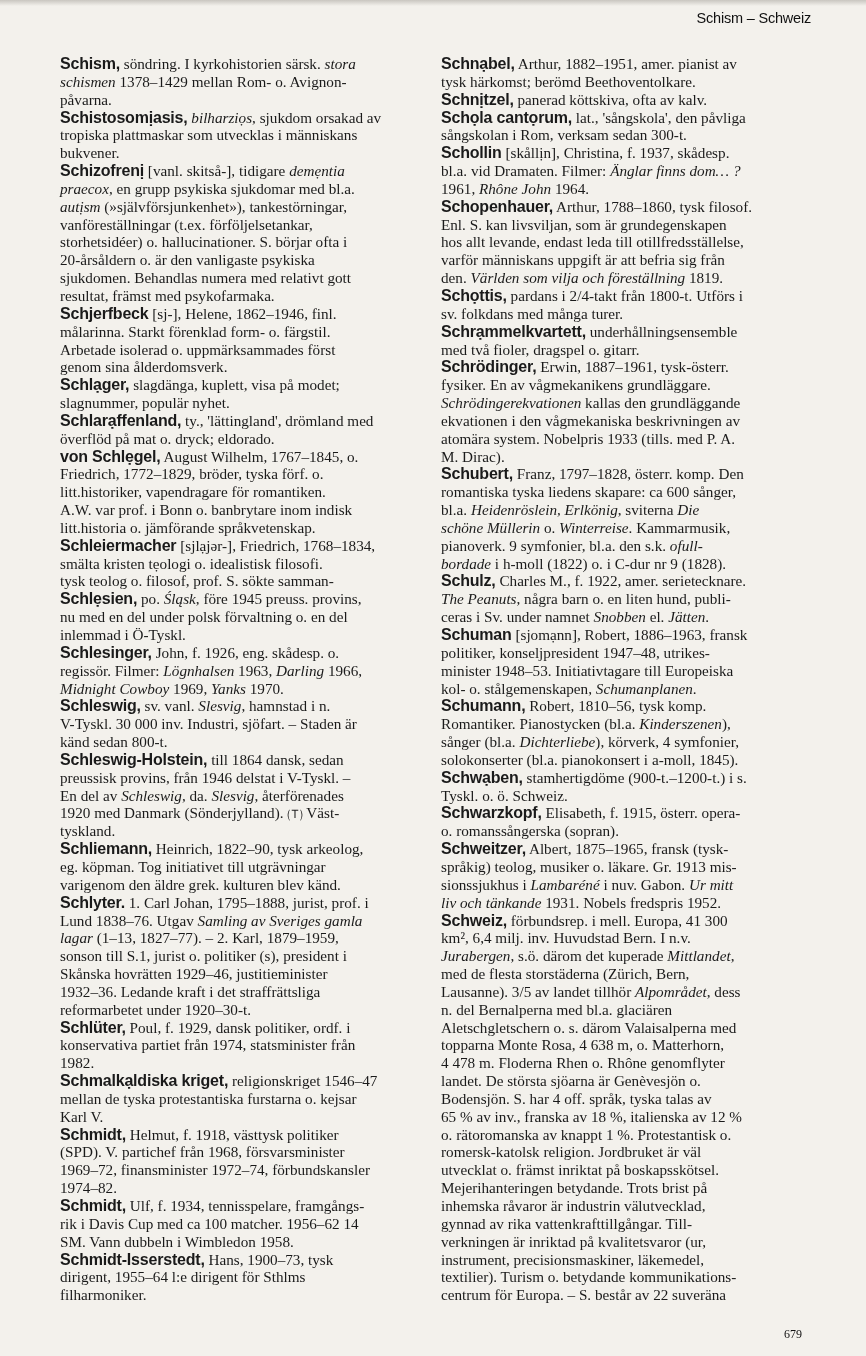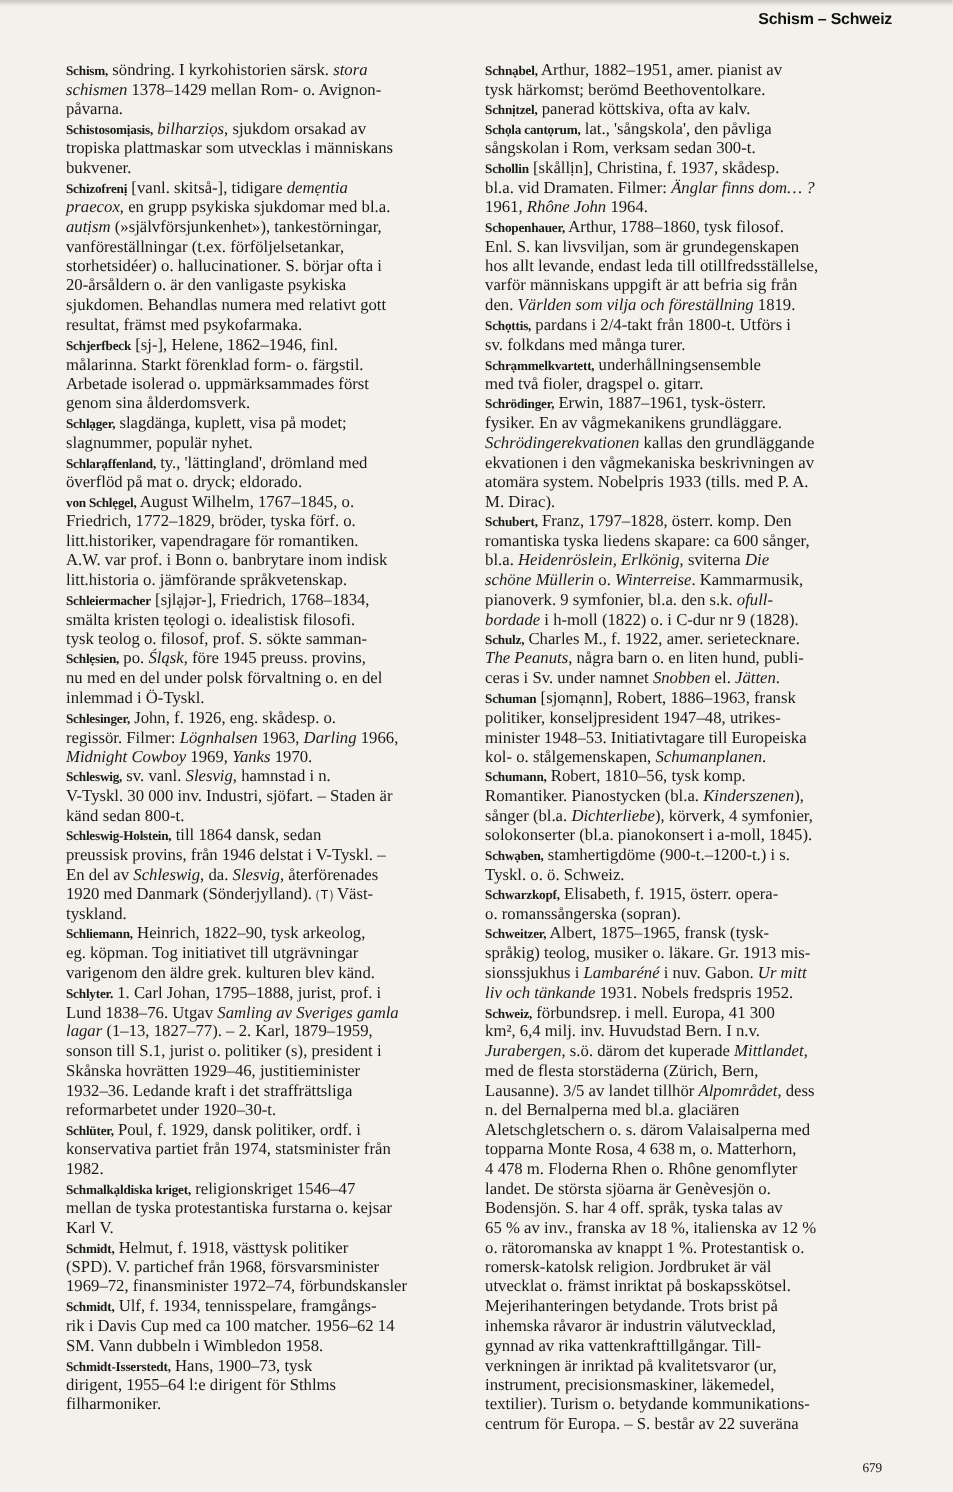--- a/index.html
+++ b/index.html
@@ -10,31 +10,31 @@
       font-family: "Liberation Serif", serif;
       color: #1a1a1a;
     }
     .page-edge {
       position: absolute; left: 0; top: 0; width: 866px; height: 6px;
       background: linear-gradient(#c9c6c0, #f3f1ec);
     }
     .running-head {
       position: absolute; right: 55px; top: 10px;
       font-family: "Liberation Sans", sans-serif;
-      font-weight: bold; font-size: 14.5px; letter-spacing: -0.2px;
+      font-weight: normal; font-size: 14.5px; letter-spacing: -0.2px;
       color: #111;
     }
     .column {
       position: absolute; top: 55px;
       font-size: 15.2px; line-height: 17.85px;
     }
     .col-left { left: 60px; width: 380px; }
     .col-right { left: 441px; width: 385px; }
     .line { white-space: nowrap; height: 17.85px; }
-    .b { font-family: Liberation Serif, serif; font-weight: bold; font-size: 12px; letter-spacing: -0.2px; }
+    .b { font-family: Liberation Sans, sans-serif; font-weight: bold; font-size: 16px; letter-spacing: -0.2px; }
     .i { font-style: italic; text-align: center; }
     .page-number {
       position: absolute; right: 64px; top: 1327px;
       font-size: 12px; color: #111;
     }
   </style>
 </head>
 <body>
 
 <div class="page-edge"></div>
@@ -98,20 +98,21 @@
     <div class="line"><span class="">reformarbetet under 1920–30-t.</span></div>
     <div class="line"><span class="b">Schlüter,</span><span class=""> Poul, f. 1929, dansk politiker, ordf. i</span></div>
     <div class="line"><span class="">konservativa partiet från 1974, statsminister från</span></div>
     <div class="line"><span class="">1982.</span></div>
     <div class="line"><span class="b">Schmalkạldiska kriget,</span><span class=""> religionskriget 1546–47</span></div>
     <div class="line"><span class="">mellan de tyska protestantiska furstarna o. kejsar</span></div>
     <div class="line"><span class="">Karl V.</span></div>
     <div class="line"><span class="b">Schmidt,</span><span class=""> Helmut, f. 1918, västtysk politiker</span></div>
     <div class="line"><span class="">(SPD). V. partichef från 1968, försvarsminister</span></div>
     <div class="line"><span class="">1969–72, finansminister 1972–74, förbundskansler</span></div>
+    <div class="line"><span class="">1974–82.</span></div>
     <div class="line"><span class="b">Schmidt,</span><span class=""> Ulf, f. 1934, tennisspelare, framgångs-</span></div>
     <div class="line"><span class="">rik i Davis Cup med ca 100 matcher. 1956–62 14</span></div>
     <div class="line"><span class="">SM. Vann dubbeln i Wimbledon 1958.</span></div>
     <div class="line"><span class="b">Schmidt-Isserstedt,</span><span class=""> Hans, 1900–73, tysk</span></div>
     <div class="line"><span class="">dirigent, 1955–64 l:e dirigent för Sthlms</span></div>
     <div class="line"><span class="">filharmoniker.</span></div>
   </div>
 <div class="column col-right" id="col-right">
     <div class="line"><span class="b">Schnạbel,</span><span class=""> Arthur, 1882–1951, amer. pianist av</span></div>
     <div class="line"><span class="">tysk härkomst; berömd Beethoventolkare.</span></div>

